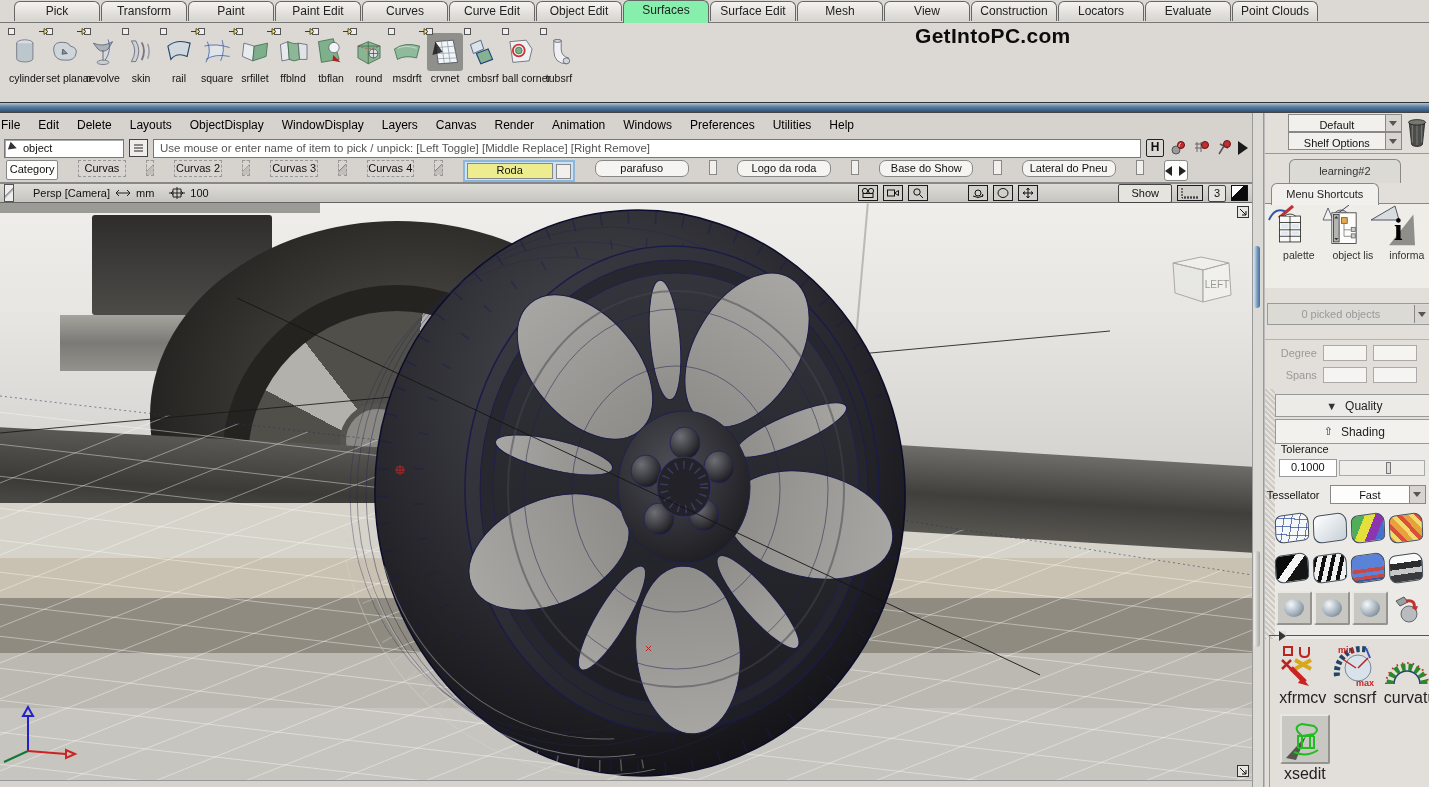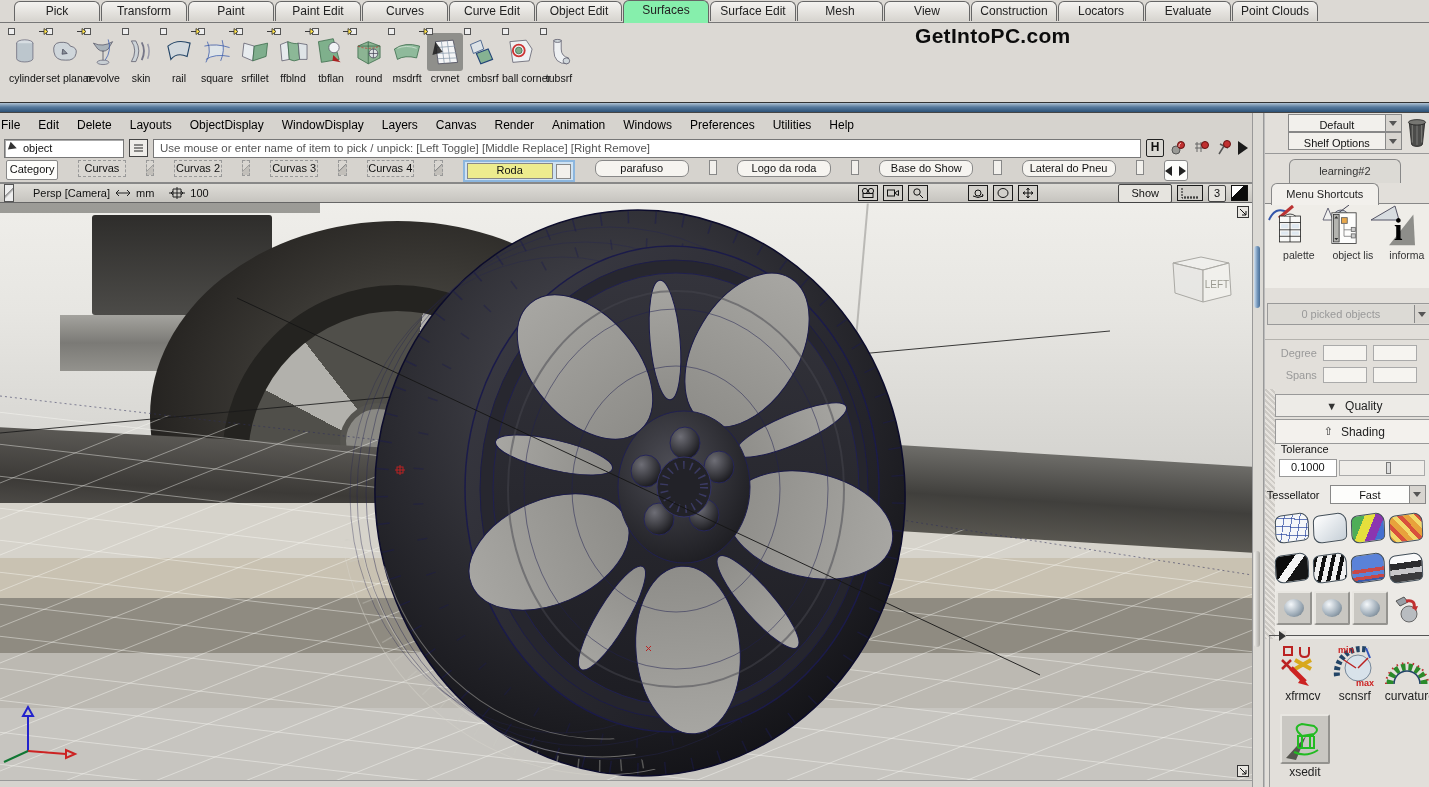--- a/index.html
+++ b/index.html
@@ -143,21 +143,21 @@
   .sgi.zebra{background:repeating-linear-gradient(105deg,#101010 0 4px,#f0f0f0 4px 9px)}
   .sgi.bluered{background:linear-gradient(180deg,#5a82d8 0 52%,#c84848 52% 66%,#5a82d8 66% 80%,#c84848 80% 92%,#3858a8 92%)}
   .sgi.chrome{background:linear-gradient(180deg,#fafafa 0 28%,#2c2c2e 28% 52%,#c8c8ca 52% 72%,#3a3a3c 72%)}
   .raised{background:#c9c7c2;border:2px outset #e8e6e1;border-radius:2px;display:flex;align-items:center;justify-content:center}
   .sgbtn{width:32px;height:30px}
   .sph{width:20px;height:18px;border-radius:50%;background:radial-gradient(circle at 35% 30%,#f5f8fb,#9aa8b4 60%,#5e6c78)}
   .divline{left:4px;top:522px;width:160px;border-top:1px solid #555;display:flex}
   .divtri{position:absolute;left:10px;top:-5px;width:0;height:0;border-left:7px solid #333;border-top:5px solid transparent;border-bottom:5px solid transparent;background:#e2dfda}
   .btoolsec{left:4px;top:523px;width:163px;height:152px;border-left:1px solid #999}
   .btool{position:absolute;width:50px;text-align:center}
-  .btool .blbl{font-size:12px;color:#222;margin-top:1px}
+  .btool .blbl{font-size:16px;color:#222;margin-top:1px}
   
   svg{display:block}
 </style>
 </head>
 <body>
 
 <div class="shelf">
   <div class="tabs">
     <div class="tab">Pick</div>
     <div class="tab">Transform</div>

